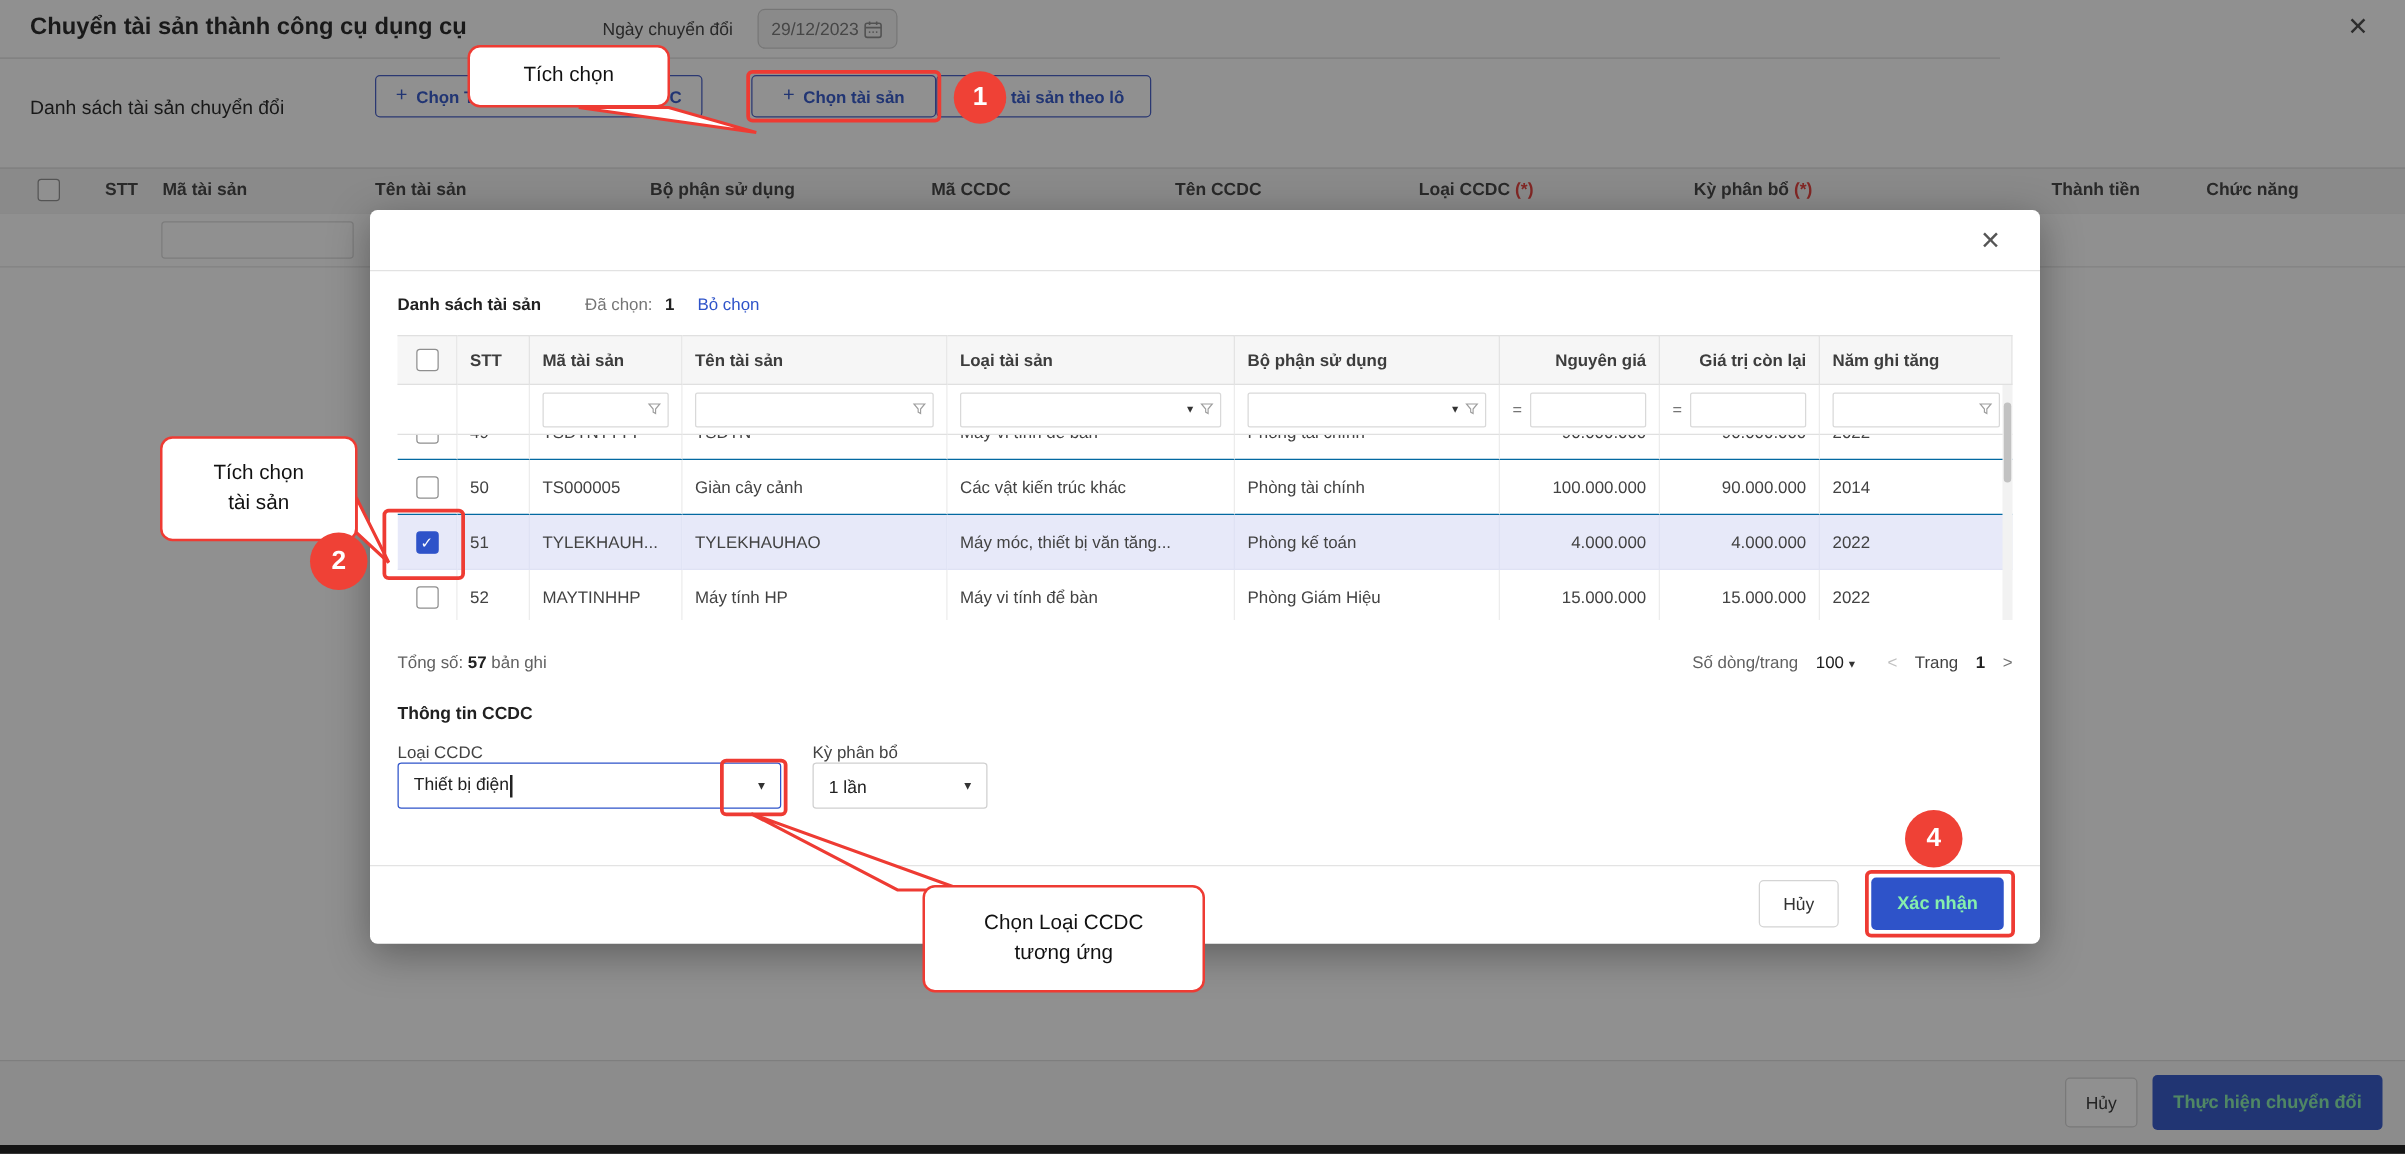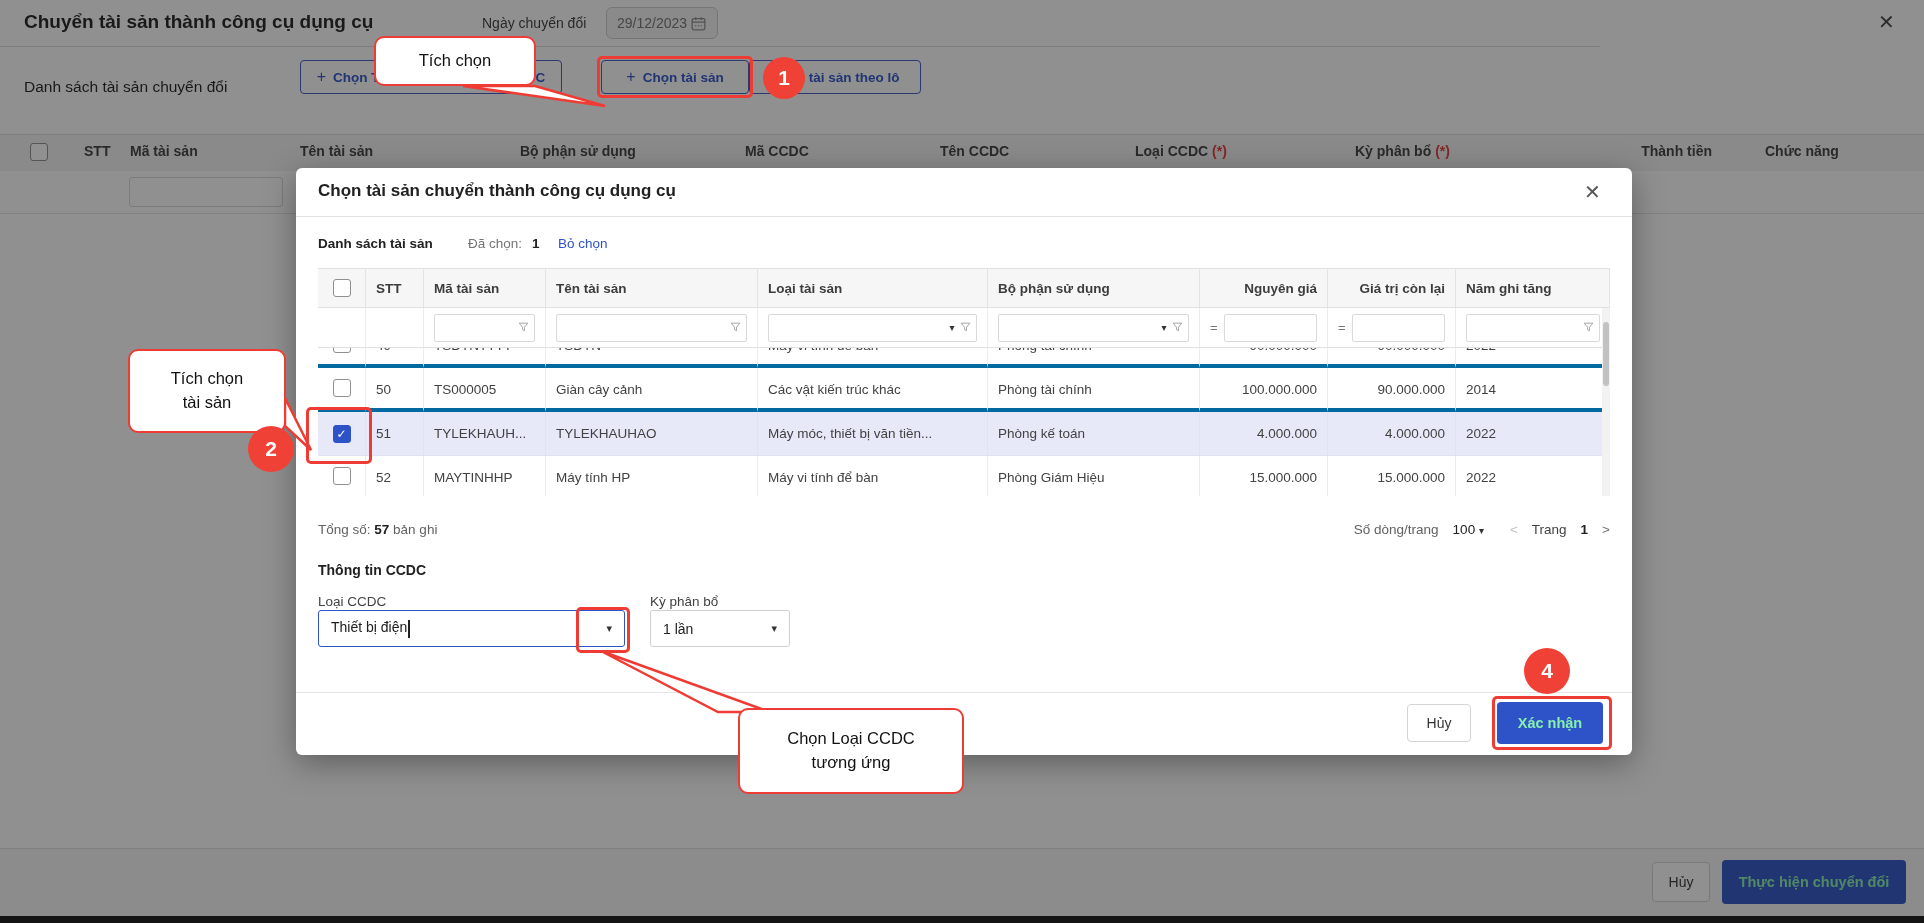--- a/index.html
+++ b/index.html
@@ -40,21 +40,21 @@
   .m-close{left:1288px;top:12px;font-size:20px;color:#555}
   .m-sub{top:68px;font-size:13.5px}
   .link{color:#2e53c9}
   .tbl{left:22px;top:100px;width:1292px}
   .trow{display:flex;width:1292px;box-sizing:border-box}
   .tcell{box-sizing:border-box;padding:0 10px;border-right:1px solid #ececec;overflow:hidden;white-space:nowrap}
   .tcell:last-child{border-right:none}
   .th .tcell{background:#f6f6f6;border-right:1px solid #e3e3e3;font-weight:700;font-size:13.5px;color:#3d3d3d;
              height:40px;line-height:40px;border-top:1px solid #e0e0e0;border-bottom:1px solid #e0e0e0}
   .tf .tcell{height:40px;border-bottom:1px solid #e0e0e0;display:flex;align-items:center;gap:4px}
-  .tb .tcell{height:44px;line-height:44px;font-size:13.5px;color:#424242;border-bottom:4px solid #0369a1}
+  .tb .tcell{height:44px;line-height:44px;font-size:13.5px;color:#424242;border-bottom:1px solid #0369a1}
   .c-cb{width:48px;display:flex;align-items:center;justify-content:center}
   .c-stt{width:58px}.c-code{width:122px}.c-name{width:212px}.c-type{width:230px}.c-dept{width:212px}
   .c-cost{width:128px;text-align:right}.c-rem{width:128px;text-align:right}.c-year{width:154px}
   .th .c-cost,.th .c-rem{text-align:right}
   .tbody-vp{height:148px;overflow:hidden;position:relative}
   .row-sel .tcell{background:#e7e9f9;border-bottom:1px solid #dfe2f4;border-right:1px solid #dfe2f4}
   .f-input{flex:1;height:28px;border:1px solid #d9d9d9;border-radius:2px;background:#fff;box-sizing:border-box;
            display:flex;align-items:center;justify-content:flex-end;padding:0 4px;min-width:0}
   .caret{font-size:10px;color:#333}
   .eq{font-size:13px;color:#757575;margin-right:2px}
@@ -140,21 +140,20 @@
 </div>
 <div class="abs btn-primary" style="left:1722px;top:860px;width:184px;height:44px">
   <span>Thực hiện chuyển đổi</span>
 </div>
 <div class="abs bottom-strip"></div>
 
 <div class="abs overlay"></div>
 
 <div class="abs modal">
   <div class="abs m-hdr"></div>
-  <span class="abs m-title">Chọn tài sản chuyển thành công cụ dụng cụ</span>
   <span class="abs m-close">✕</span>
 
   <span class="abs m-sub" style="left:22px;font-weight:700;color:#212121">Danh sách tài sản</span>
   <span class="abs m-sub" style="left:172px;color:#757575">Đã chọn:</span>
   <span class="abs m-sub" style="left:236px;font-weight:700;color:#212121">1</span>
   <span class="abs m-sub link" style="left:262px">Bỏ chọn</span>
 
   <div class="abs tbl">
 
     <div class="trow th">
@@ -249,21 +248,21 @@
         </div>
         <div class="trow row-sel">
           <div class="tcell c-cb">
               <div class="cb cb-checked">
             <span>✓</span>
               </div>
             </div>
           <div class="tcell c-stt">51</div>
           <div class="tcell c-code">TYLEKHAUH...</div>
           <div class="tcell c-name">TYLEKHAUHAO</div>
-          <div class="tcell c-type">Máy móc, thiết bị văn tiền...</div>
+          <div class="tcell c-type">Máy móc, thiết bị văn tăng...</div>
           <div class="tcell c-dept">Phòng kế toán</div>
           <div class="tcell c-cost">4.000.000</div>
           <div class="tcell c-rem">4.000.000</div>
           <div class="tcell c-year">2022</div>
         </div>
         <div class="trow">
           <div class="tcell c-cb">
               <div class="cb"></div>
             </div>
           <div class="tcell c-stt">52</div>

